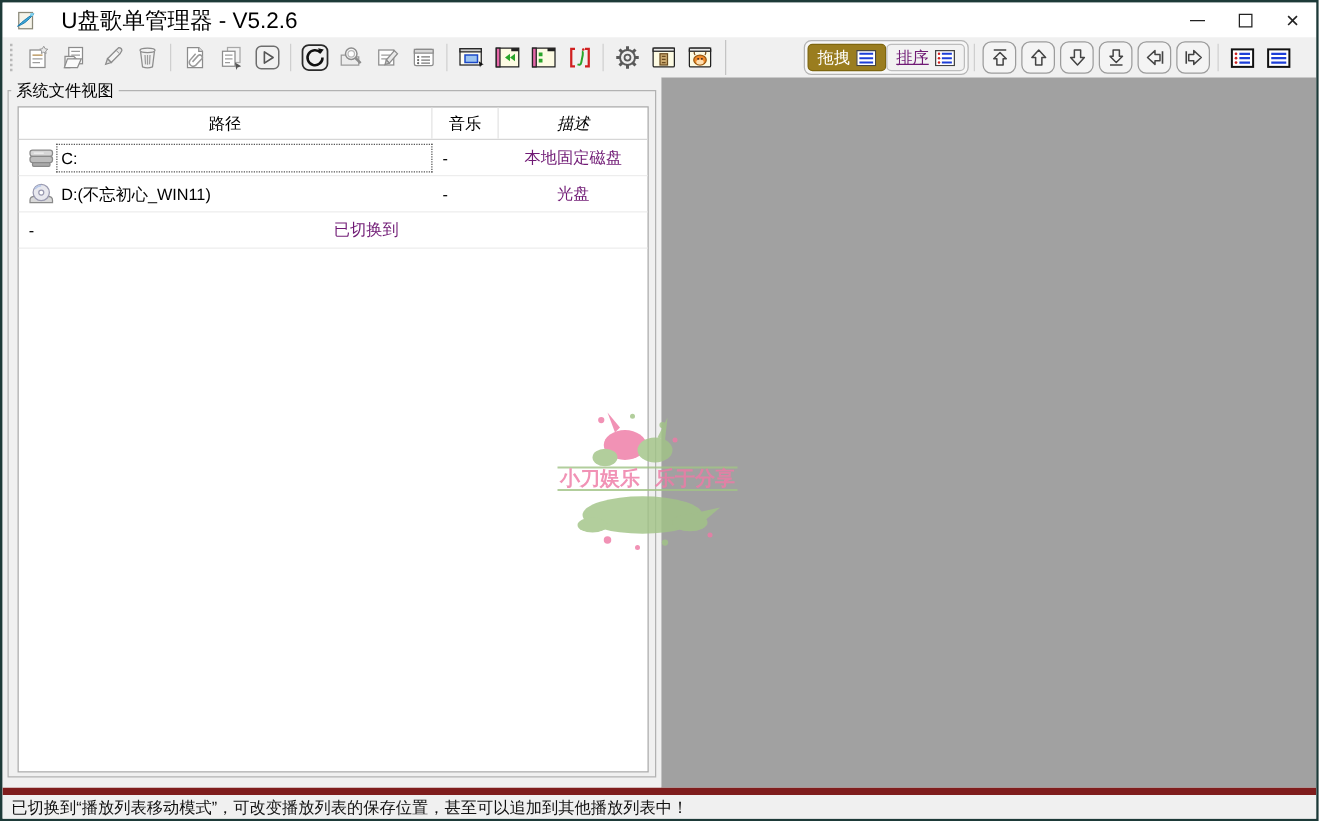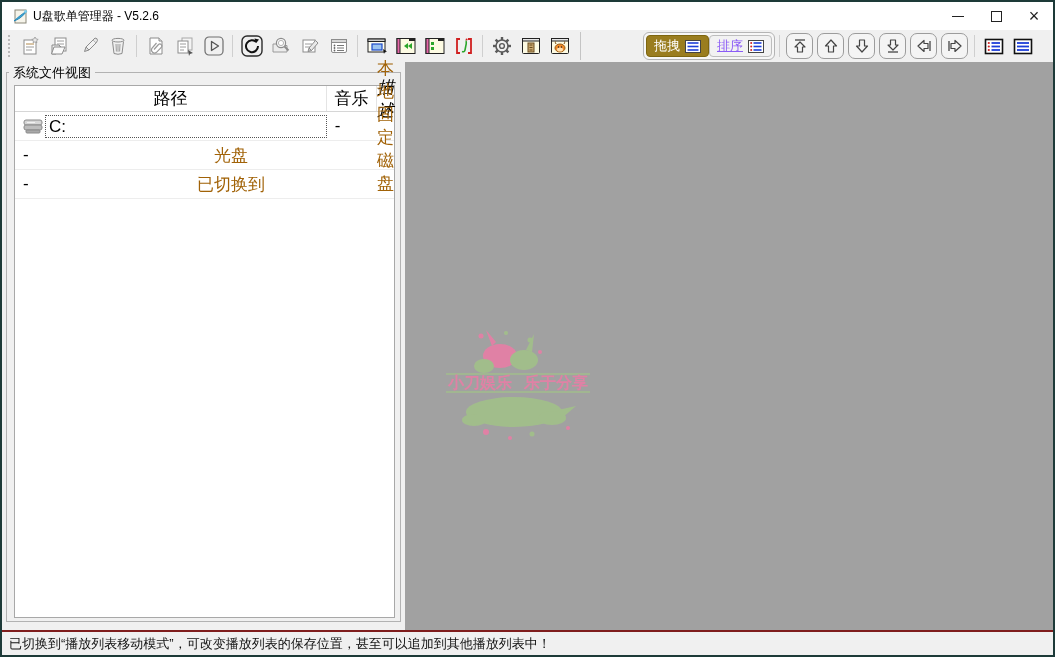--- a/index.html
+++ b/index.html
@@ -4,62 +4,62 @@
 <style>
   * { margin:0; padding:0; box-sizing:border-box; }
   html,body { width:1055px; height:657px; font-family:"Liberation Sans","DejaVu Sans",sans-serif; }
   .window {
     width:1055px; height:657px; border:2px solid #1d3a38; background:#f0f0f0;
     display:flex; flex-direction:column; overflow:hidden;
   }
   
   .titlebar { height:28px; background:#ffffff; display:flex; align-items:center; flex:0 0 auto; }
   .app-icon { width:17px; height:17px; margin-left:10px; }
-  .title-text { margin-left:4px; font-size:12px; color:#000; }
+  .title-text { margin-left:20px; font-size:18px; color:#000; }
   .titlebar-spacer { flex:1; }
   .win-btn { width:38px; height:28px; display:flex; align-items:center; justify-content:center; cursor:default; }
   .glyph-min { width:12px; height:0; border-top:1px solid #222; display:block; }
   .glyph-max { width:11px; height:11px; border:1px solid #222; display:block; }
   .glyph-close { font-size:18px; line-height:18px; color:#222; font-weight:400; }
   
   .toolbar { height:32px; background:#f0f0f0; display:flex; align-items:center; padding:0 4px; flex:0 0 auto; }
   .gripper { width:4px; height:22px; border-left:2px dotted #b9b9b9; margin:0 4px 0 2px; }
   .tb-btn { width:29px; height:28px; display:flex; align-items:center; justify-content:center; border-radius:3px; }
   .tb-sep { width:1px; height:22px; background:#cfcfcf; margin:0 4px; }
   .tb-sep-tall { width:1px; height:28px; background:#c4c4c4; margin:0 6px; }
   .tb-spacer { width:56px; }
   .mode-group { display:flex; align-items:center; border:1px solid #b4b4b4; border-radius:6px; background:#f7f7f7; padding:2px; height:28px; }
   .mode-btn { display:flex; align-items:center; gap:5px; height:22px; padding:0 7px; border-radius:4px; font-size:13px; }
   .mode-btn.active { background:#9a7d1f; border:1px solid #7e660f; color:#ffffff; }
-  .mode-btn.idle { background:#f2f2f2; border:1px solid #bdbdbd; color:#8b5cf6;text-decoration:underline; }
+  .mode-btn.idle { background:#f2f2f2; border:1px solid #bdbdbd; color:#701a75;text-decoration:underline; }
   .arrow-btn { width:27px; height:26px; border:1px solid #9c9c9c; border-radius:7px; background:#f4f4f4;
                display:flex; align-items:center; justify-content:center; margin:0 2px; }
   
   .main { flex:1 1 auto; display:flex; position:relative; min-height:0; }
-  .left-panel { width:403px; background:#f0f0f0; flex:0 0 auto; position:relative; }
+  .left-panel { width:527px; background:#f0f0f0; flex:0 0 auto; position:relative; }
   .right-panel { flex:1; background:#a1a1a1; }
   .groupbox { position:absolute; left:4px; right:4px; top:10px; bottom:8px; border:1px solid #b2b2b2; }
   .groupbox-label { position:absolute; top:-9px; left:2px; background:#f0f0f0; padding:0 4px; font-size:13px; color:#000; }
-  .filetable { position:absolute; left:7px; right:5px; top:12px; bottom:3px; background:#ffffff; border:1px solid #a8a8a8; font-size:17px; }
+  .filetable { position:absolute; left:7px; right:5px; top:12px; bottom:3px; background:#ffffff; border:1px solid #a8a8a8; font-size:13px; }
   .ft-header { display:flex; height:26px; border-bottom:1px solid #d6d6d6; }
   .ft-header .hcell { display:flex; align-items:center; justify-content:center; border-right:1px solid #e4e4e4; color:#000; }
   .ft-header .hcell:last-child { border-right:none;font-style:italic; }
   .col-path { width:331px; }
   .col-music { width:53px; }
   .col-desc { flex:1; }
   .ft-row { display:flex; height:29px; border-bottom:1px solid #ededed; align-items:center; }
   .cell-path { width:331px; display:flex; align-items:center; height:100%; }
   .drive-icon { width:24px; margin-left:6px; flex:0 0 auto; display:flex; align-items:center; justify-content:center; }
   .path-text { flex:1; height:23px; line-height:23px; padding-left:4px; color:#000; }
   .path-text.focused { outline:1px dotted #555; outline-offset:-1px; }
   .cell-music { width:53px; padding-left:8px; color:#000; }
-  .cell-desc { flex:1; text-align:center; color:#a16207; }
+  .cell-desc { flex:1; text-align:center; color:#701a75; }
   .watermark { position:absolute; left:438px; top:264px; opacity:.82; pointer-events:none; }
   
-  .statusbar { height:25px; background:#f0f0f0; border-top:2px solid #7f1d1d; display:flex; align-items:center; flex:0 0 auto; }
+  .statusbar { height:25px; background:#f0f0f0; border-top:6px solid #7f1d1d; display:flex; align-items:center; flex:0 0 auto; }
   .status-text { font-size:13px; color:#111; margin-left:7px; white-space:nowrap; }
   svg { display:block; }
 </style>
 </head>
 <body>
 
 <div class="window">
 
   <div class="titlebar">
     <svg class="app-icon" viewBox="0 0 17 17">
@@ -368,20 +368,31 @@
                   <line x1="5" y1="5.5" x2="13" y2="5.5" stroke="#f2f2f2"></line>
                 </svg>
               </span>
               <span class="path-text focused">C:</span>
             </div>
             <div class="cell-music">-</div>
             <div class="cell-desc">本地固定磁盘</div>
           </div>
 
           <div class="ft-row">
+            <div class="cell-path">
+              <span class="drive-icon">
+                <svg width="22" height="18" viewBox="0 0 22 18">
+                  <path d="M2 14 q0 -3 4 -3 h10 q4 0 4 3 v2 H2 Z" fill="#d9d9d9" stroke="#8a8a8a"></path>
+                  <circle cx="11" cy="8" r="6.5" fill="#e8e8ee" stroke="#9a9ab0"></circle>
+                  <circle cx="11" cy="8" r="2" fill="#fff" stroke="#9a9ab0"></circle>
+                  <path d="M6 5 a6.5 6.5 0 0 1 5 -2.5" fill="none" stroke="#b8c8e8" stroke-width="1.4"></path>
+                </svg>
+              </span>
+              <span class="path-text">D:(不忘初心_WIN11)</span>
+            </div>
             <div class="cell-music">-</div>
             <div class="cell-desc">光盘</div>
           </div>
 
           <div class="ft-row">
             <div class="cell-music">-</div>
             <div class="cell-desc">已切换到</div>
           </div>
 
         </div>

